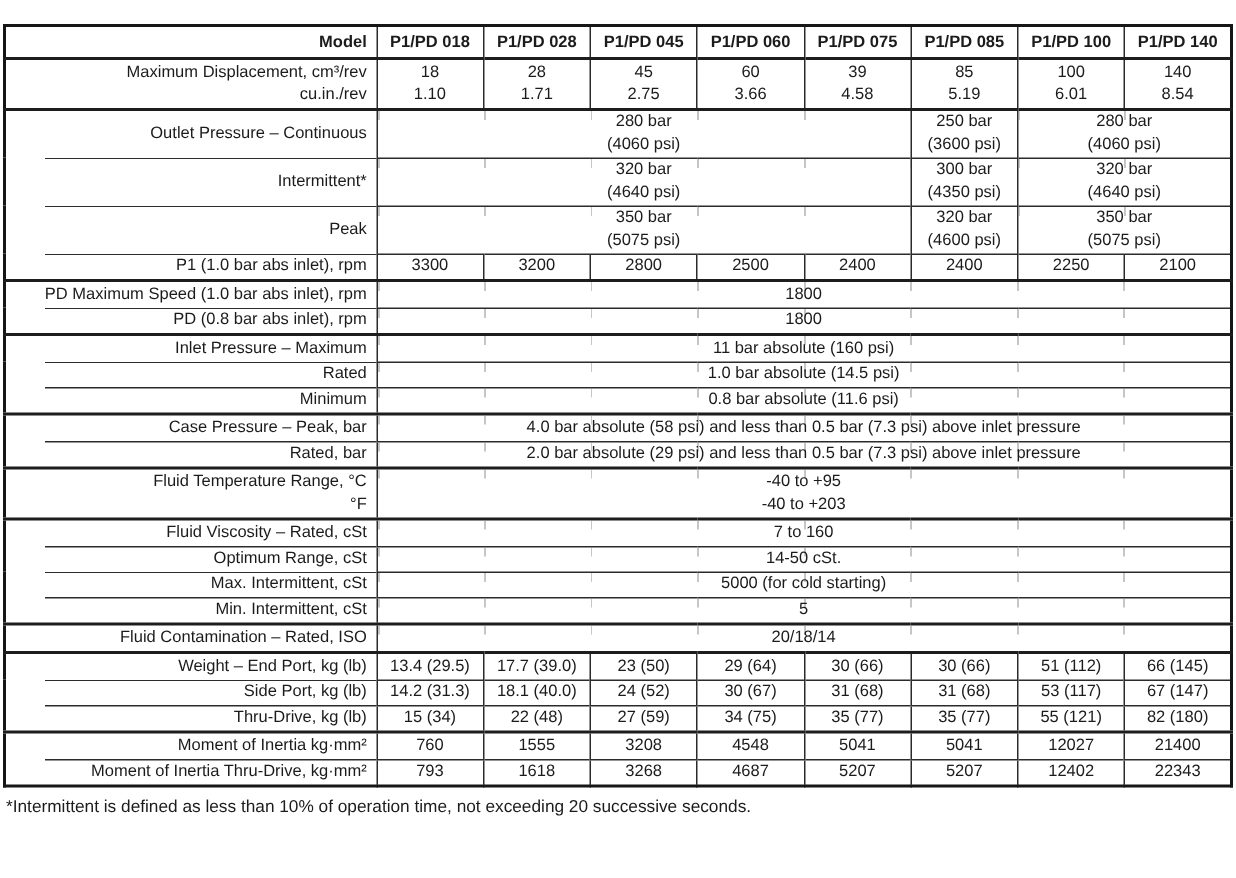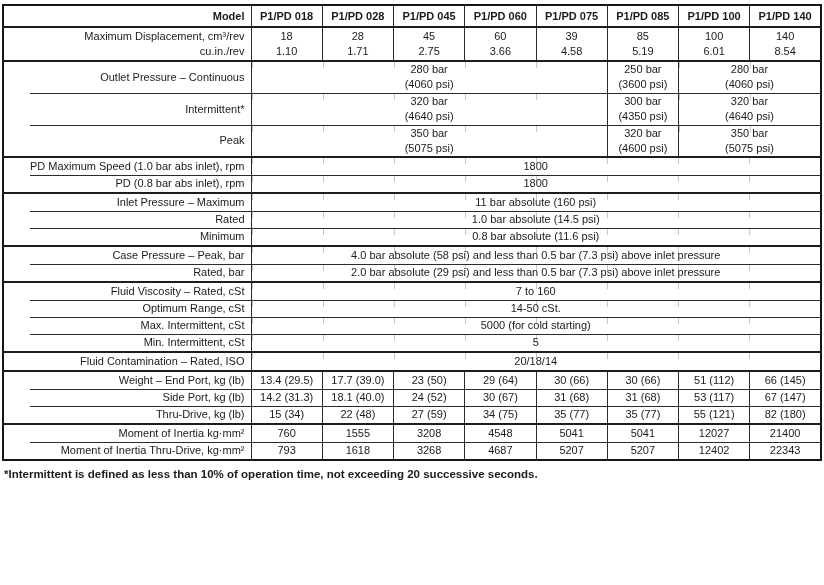--- a/index.html
+++ b/index.html
@@ -1,35 +1,35 @@
 <!DOCTYPE html>
 <html><head>
 <meta charset="utf-8">
 <style>
   html,body{margin:0;padding:0;background:#ffffff;}
   body{width:824px;height:585px;font-family:"Liberation Sans",sans-serif;color:#1b1b1b;}
-  .page{padding:4px 2px 0 2px;box-sizing:border-box;}
+  .page{padding:16px 2px 0 2px;box-sizing:border-box;}
   table.spec{border-collapse:collapse;table-layout:fixed;width:820px;border:2px solid #161616;}
   td{padding:0;font-size:11px;line-height:15px;vertical-align:middle;overflow:hidden;white-space:nowrap;}
   col.lcol{width:248px;}
   td.lbl{text-align:right;padding:1px 6px 1px 2px;}
   td.d{text-align:center;border-left:1px solid #2b2b2b;}
   tr.hdr-row{height:22px;}
   tr.hdr-row td{font-weight:bold;}
   tr.h1{height:16px;}
   tr.h2{height:32px;}
   tr.grp td{border-top:2px solid #1d1d1d;}
   tr.inner td.d{border-top:1px solid #2b2b2b;}
   tr.inner td.lbl{background:linear-gradient(#2b2b2b,#2b2b2b) top right/calc(100% - 26px) 1px no-repeat;}
   
   td.m2{background:repeating-linear-gradient(90deg,#c6c6c6 0 1px,transparent 1px calc(100%/2)) top left/100% 6px no-repeat;}
   td.m5{background:repeating-linear-gradient(90deg,#c6c6c6 0 1px,transparent 1px calc(100%/5)) top left/100% 6px no-repeat;}
   td.m8{background:repeating-linear-gradient(90deg,#c6c6c6 0 1px,transparent 1px calc(100%/8)) top left/100% 6px no-repeat;}
   td .ln{line-height:15px;}
-  .footnote{margin:7px 0 0 2px;font-size:11.5px;color:#1b1b1b;font-weight:bold;}
+  .footnote{margin:7px 0 0 2px;font-size:11.5px;color:#1b1b1b;}
 </style>
 </head>
 <body>
 
 <div class="page">
 <table class="spec">
   <colgroup>
         <col class="lcol">
         <col>
         <col>
@@ -135,20 +135,31 @@
             <div class="ln">320 bar</div>
             <div class="ln">(4600 psi)</div>
           </td>
     <td class="d m2" colspan="2">
             <div class="ln">350 bar</div>
             <div class="ln">(5075 psi)</div>
           </td>
   </tr>
 
 
+  <tr class="inner h1">
+    <td class="lbl">P1 (1.0 bar abs inlet), rpm</td>
+    <td class="d">3300</td>
+    <td class="d">3200</td>
+    <td class="d">2800</td>
+    <td class="d">2500</td>
+    <td class="d">2400</td>
+    <td class="d">2400</td>
+    <td class="d">2250</td>
+    <td class="d">2100</td>
+  </tr>
 
 
   <tr class="grp h1">
     <td class="lbl">PD Maximum Speed (1.0 bar abs inlet), rpm</td>
     <td class="d m8" colspan="8">1800</td>
   </tr>
   <tr class="inner h1">
     <td class="lbl">PD (0.8 bar abs inlet), rpm</td>
     <td class="d m8" colspan="8">1800</td>
   </tr>
@@ -168,20 +179,30 @@
 
   <tr class="grp h1">
     <td class="lbl">Case Pressure – Peak, bar</td>
     <td class="d m8" colspan="8">4.0 bar absolute (58 psi) and less than 0.5 bar (7.3 psi) above inlet pressure</td>
   </tr>
   <tr class="inner h1">
     <td class="lbl">Rated, bar</td>
     <td class="d m8" colspan="8">2.0 bar absolute (29 psi) and less than 0.5 bar (7.3 psi) above inlet pressure</td>
   </tr>
 
+  <tr class="grp h2">
+    <td class="lbl">
+      <div class="ln">Fluid Temperature Range, °C</div>
+      <div class="ln">°F</div>
+    </td>
+    <td class="d m8" colspan="8">
+      <div class="ln">-40 to +95</div>
+      <div class="ln">-40 to +203</div>
+    </td>
+  </tr>
 
   <tr class="grp h1">
     <td class="lbl">Fluid Viscosity – Rated, cSt</td>
     <td class="d m8" colspan="8">7 to 160</td>
   </tr>
   <tr class="inner h1">
     <td class="lbl">Optimum Range, cSt</td>
     <td class="d m8" colspan="8">14-50 cSt.</td>
   </tr>
   <tr class="inner h1">

